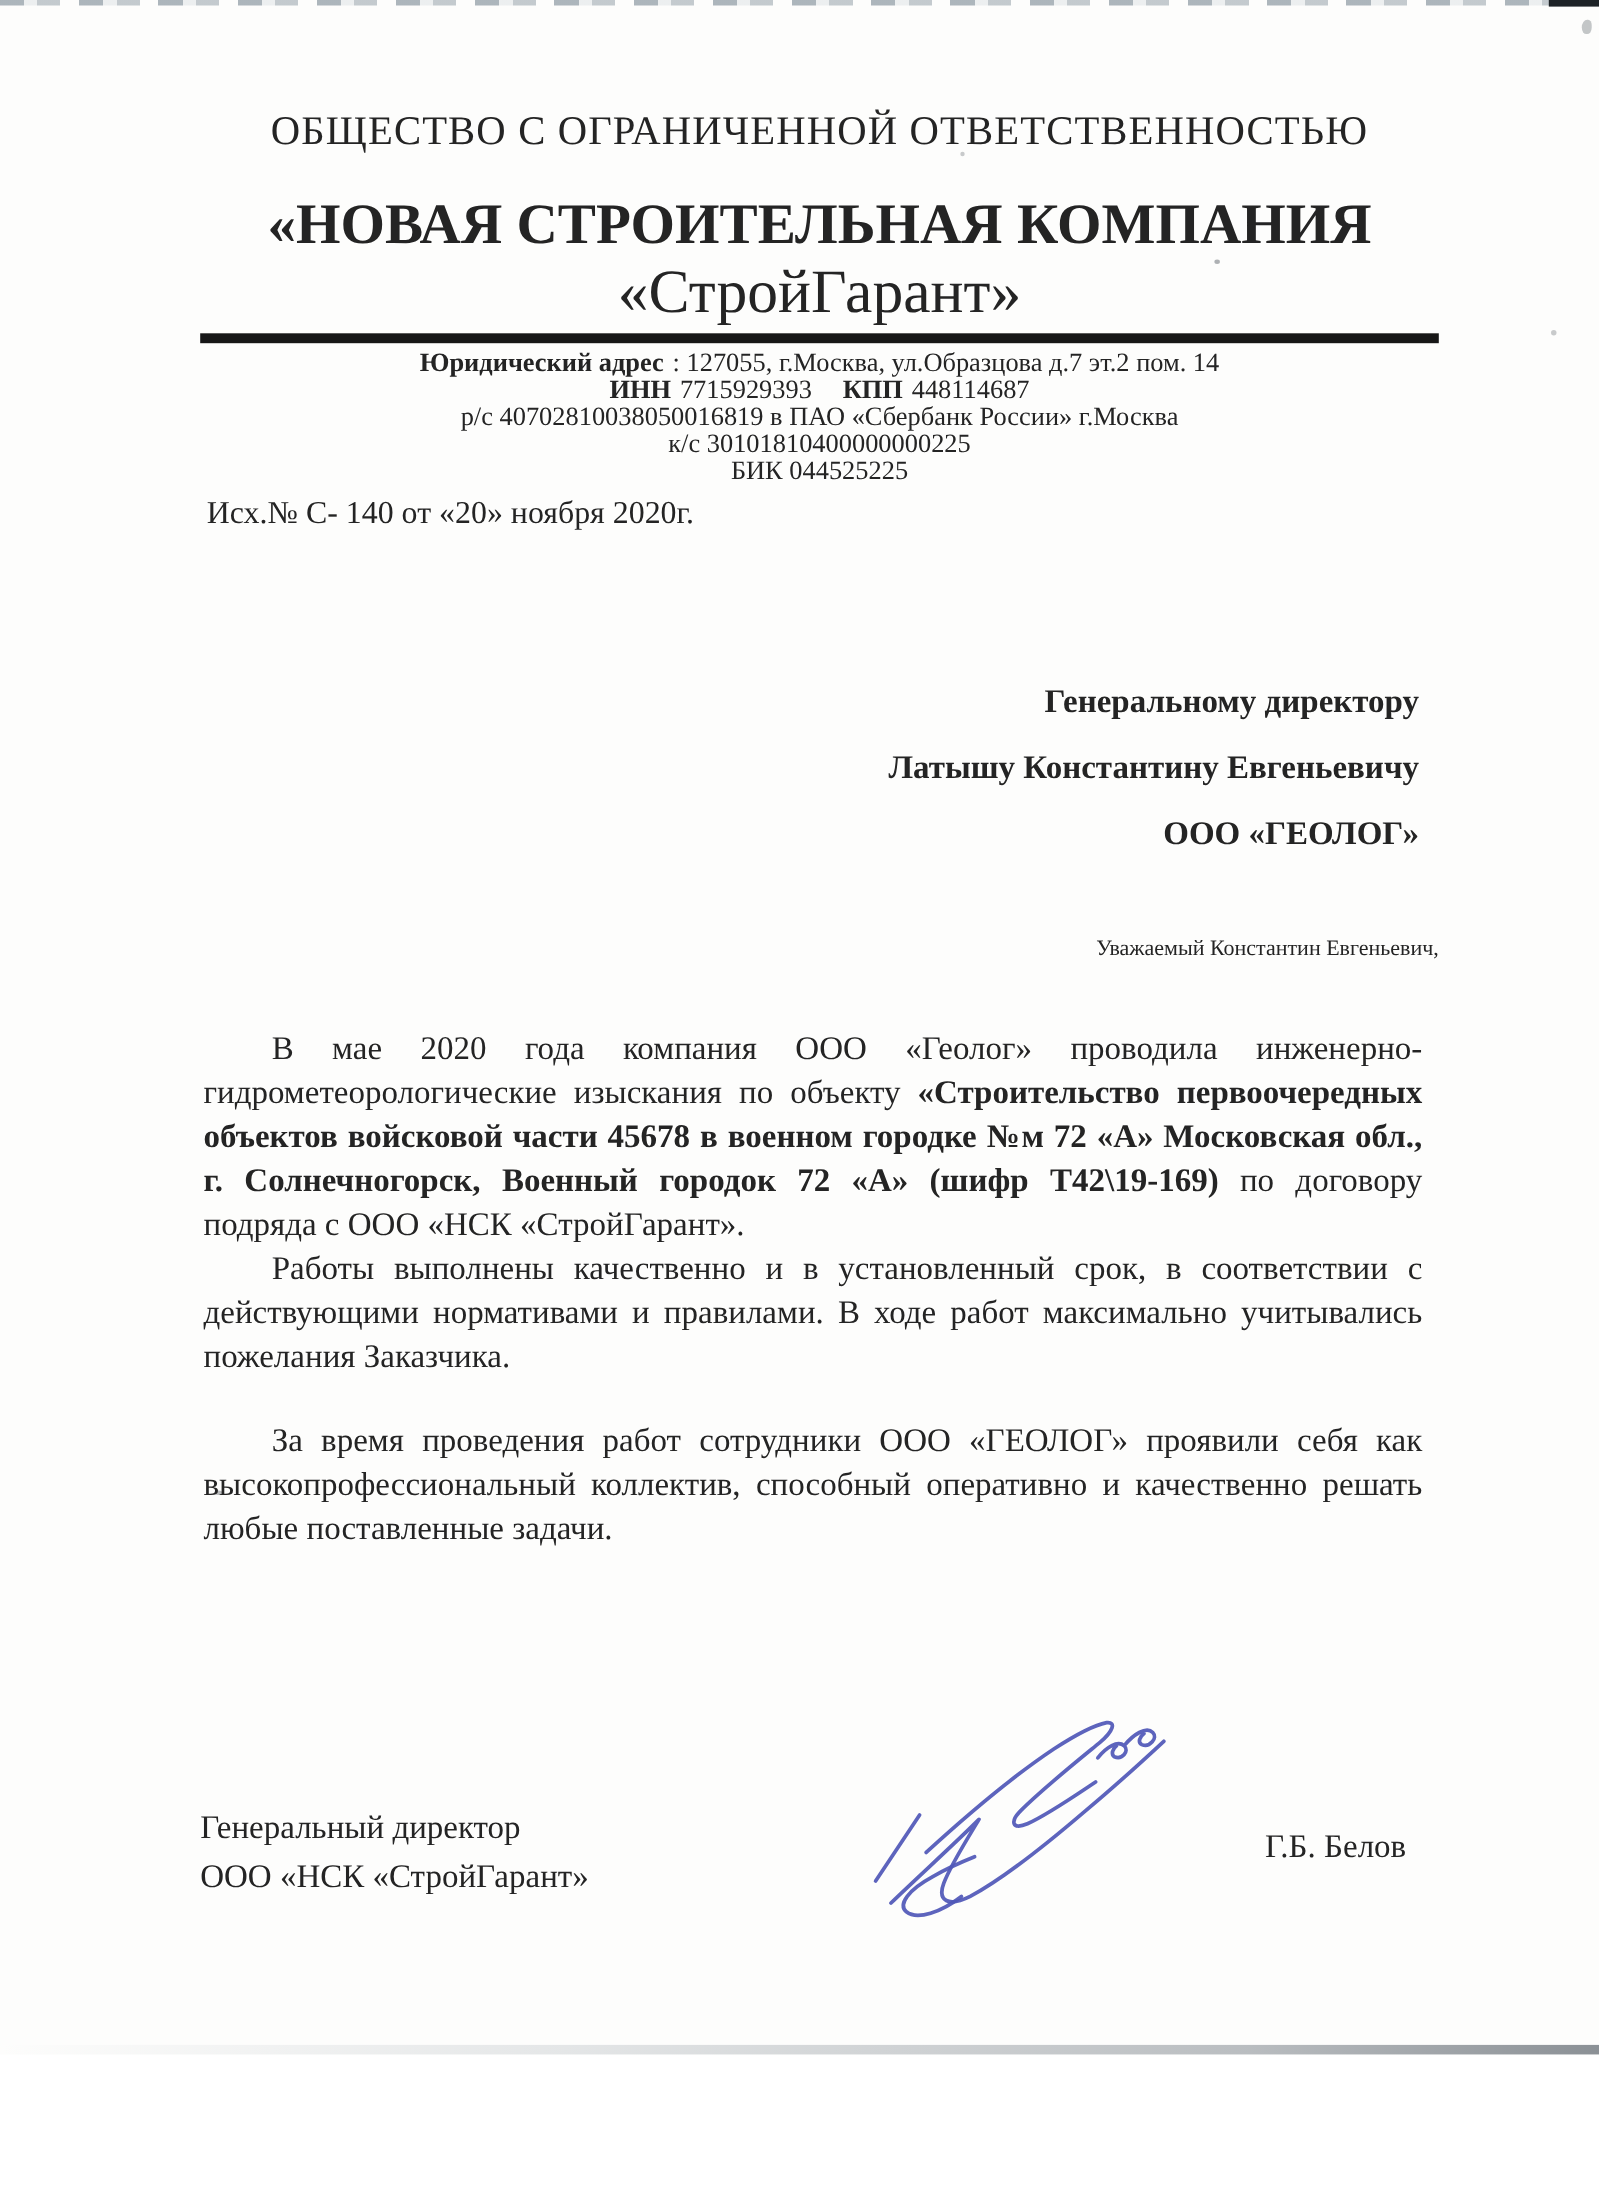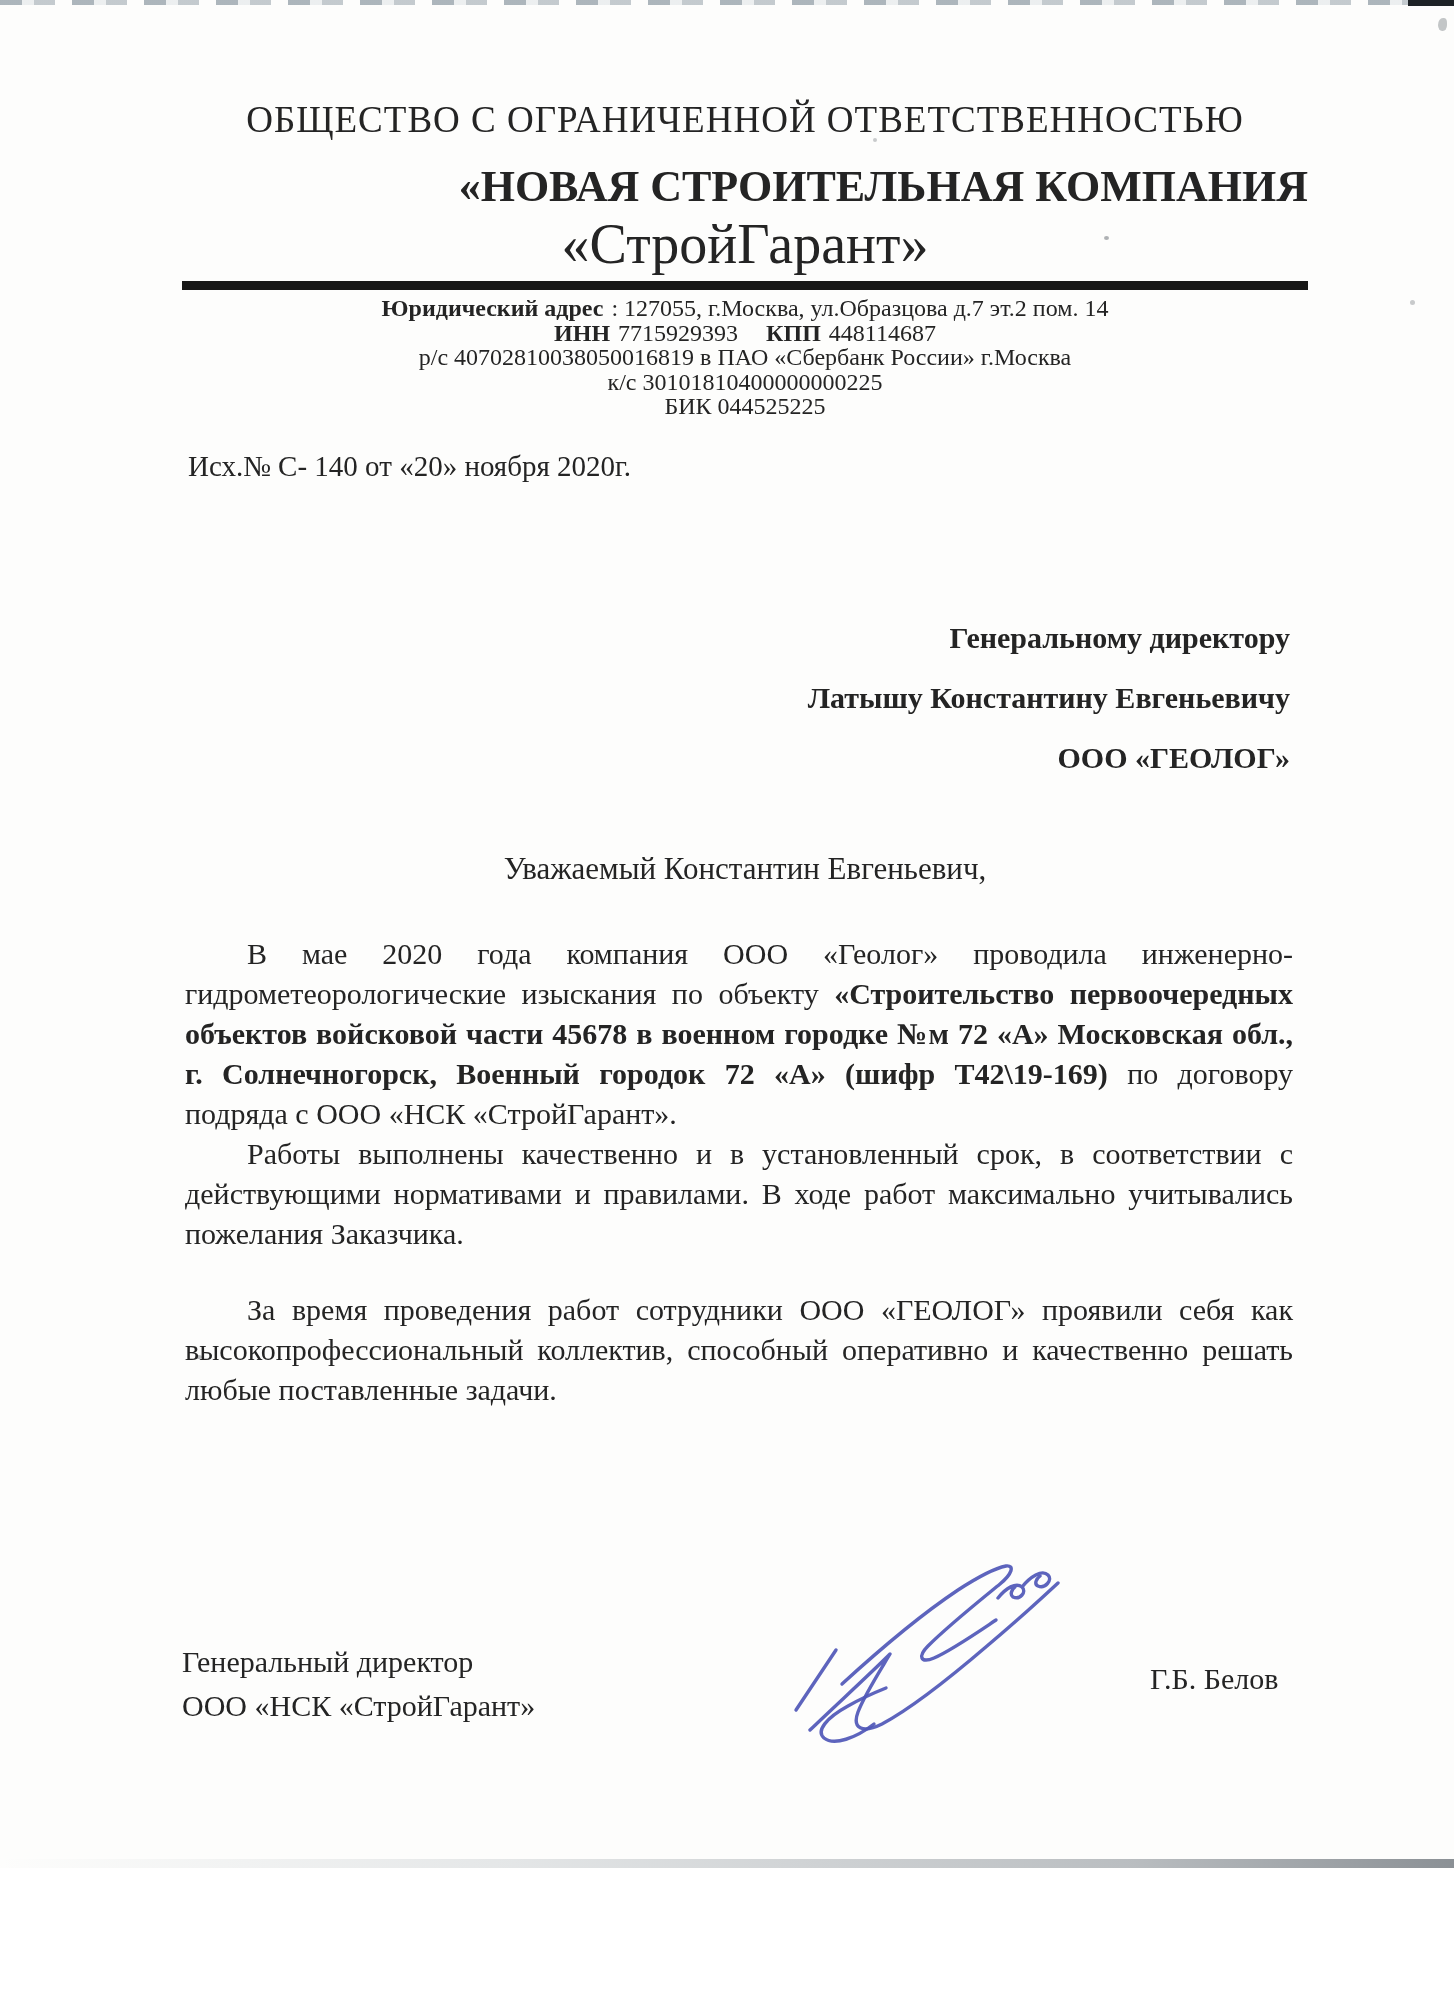--- a/index.html
+++ b/index.html
@@ -37,38 +37,38 @@
   .speck { position: absolute; border-radius: 50%; background: rgba(110,115,120,.55); }
   .speck.s1 { left: 1104px; top: 236px; width: 5px; height: 4px; }
   .speck.s2 { left: 195px;  top: 1355px; width: 7px; height: 4px; background: rgba(100,105,110,.45); }
   .speck.s3 { left: 1410px; top: 300px; width: 5px; height: 5px; background: rgba(120,125,130,.4); }
   .speck.s4 { left: 1438px; top: 18px; width: 9px; height: 13px; border-radius: 60% 40% 50% 50%; background: rgba(125,130,135,.45); }
   .speck.s5 { left: 873px;  top: 138px; width: 4px; height: 4px; background: rgba(120,125,130,.4); }
 
   
   .letterhead { position: absolute; left: 182px; top: 98px; width: 1126px; text-align: center; }
   .org-type   { font-size: 37px; letter-spacing: 1px; white-space: nowrap; }
-  .company-line1 { font-size: 44px; font-weight: bold; margin-top: 20px; white-space: nowrap; text-align: right; }
+  .company-line1 { font-size: 52px; font-weight: bold; margin-top: 34px; white-space: nowrap; }
   .company-line2 { font-size: 56px; font-weight: normal; margin-top: 0px; white-space: nowrap; }
   .rule { margin-top: 5px; height: 9px; background: #171717; }
   .bank { margin-top: 6px; font-size: 24px; line-height: 24.5px; }
   .bank b { margin-right: 8px; }
   .bank .gap { display: inline-block; width: 28px; }
 
   .reference { position: absolute; left: 188px; top: 450px; font-size: 29px; white-space: nowrap; }
 
   .addressee {
     position: absolute; right: 164px; top: 608px;
     text-align: right; font-weight: bold; font-size: 30px; line-height: 60px;
     white-space: nowrap;
   }
 
   .salutation {
     position: absolute; left: 182px; top: 851px; width: 1126px;
-    text-align: center; font-size: 31px;
+    text-align: right; font-size: 20px;
   }
 
   .body-text {
     position: absolute; left: 185px; top: 934px; width: 1108px;
     font-size: 30px; line-height: 40px; text-align: justify;
   }
   .body-text p { margin: 0; text-indent: 62px; }
   .body-text p.p-last { margin-top: 36px; }
 
   .sig-titles {

